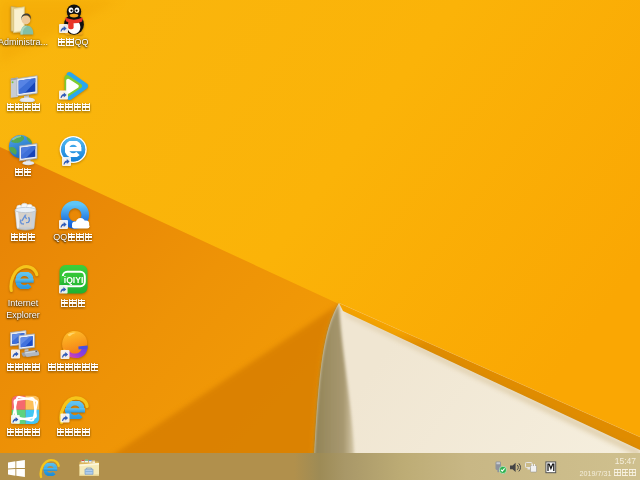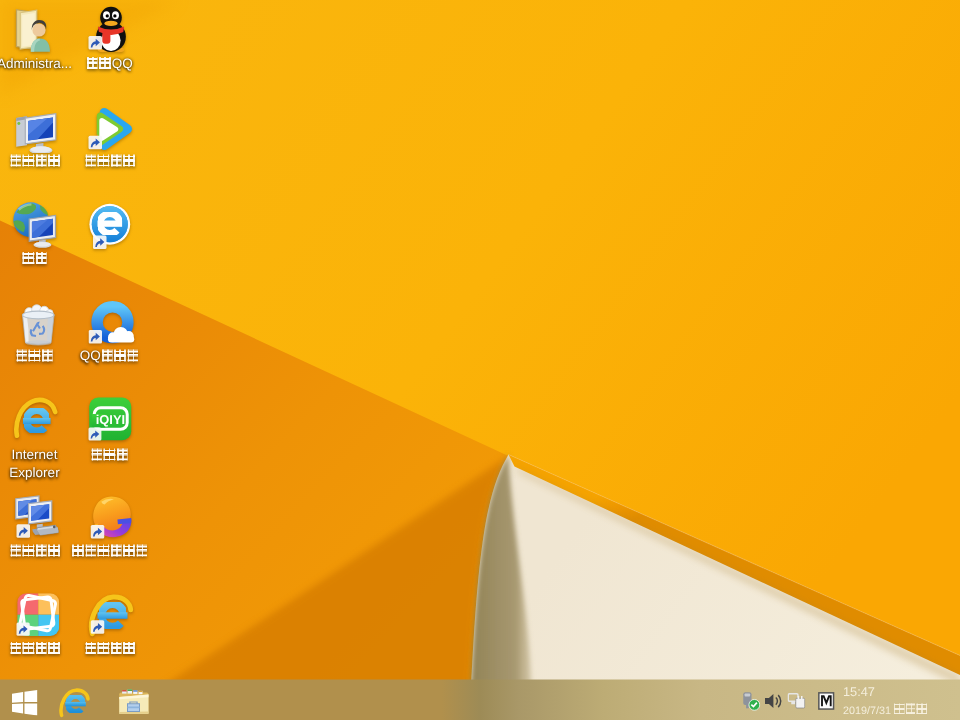--- a/index.html
+++ b/index.html
@@ -12,21 +12,21 @@
    repeating-linear-gradient(0deg,rgba(255,255,255,.98) 0 1.1px,rgba(255,255,255,0) 1.1px 3.1px),
    repeating-linear-gradient(90deg,rgba(255,255,255,.85) 0 1px,rgba(255,255,255,0) 1px 3.4px);
   filter:drop-shadow(0 1px 1px rgba(0,0,0,.55));}
 .cjd{display:inline-block;width:6.5px;height:6.8px;margin:0 .5px;vertical-align:-0.5px;
   background:
    repeating-linear-gradient(0deg,rgba(248,242,226,.95) 0 1px,rgba(0,0,0,0) 1px 3px),
    repeating-linear-gradient(90deg,rgba(248,242,226,.8) 0 1px,rgba(0,0,0,0) 1px 3.2px);}
 #tbar{position:absolute;left:0;top:453px;width:640px;height:27px;
  background:linear-gradient(90deg,#b1904c 0%,#b1904c 46%,#9d8b56 50%,#a99868 54%,#bdac75 63%,#c8b785 73%,#cfc08e 100%);}
 .tico{position:absolute;}
-#clock{position:absolute;left:562px;top:456px;width:74px;text-align:left;color:#f4eedb;font-size:8.5px;line-height:11.5px;}
+#clock{position:absolute;left:562px;top:456px;width:74px;text-align:right;color:#f4eedb;font-size:8.5px;line-height:11.5px;}
 #clock .dt{font-size:7.2px;}
 </style></head>
 <body>
 <div id="desk">
 <svg id="wall" width="640" height="480" viewBox="0 0 640 480">
  <defs>
   <linearGradient id="gA" x1="0" y1="0" x2="1" y2="0.55">
    <stop offset="0" stop-color="#f9b60e"></stop>
           <stop offset="0.55" stop-color="#fbb308"></stop>
           <stop offset="1" stop-color="#faa703"></stop>

